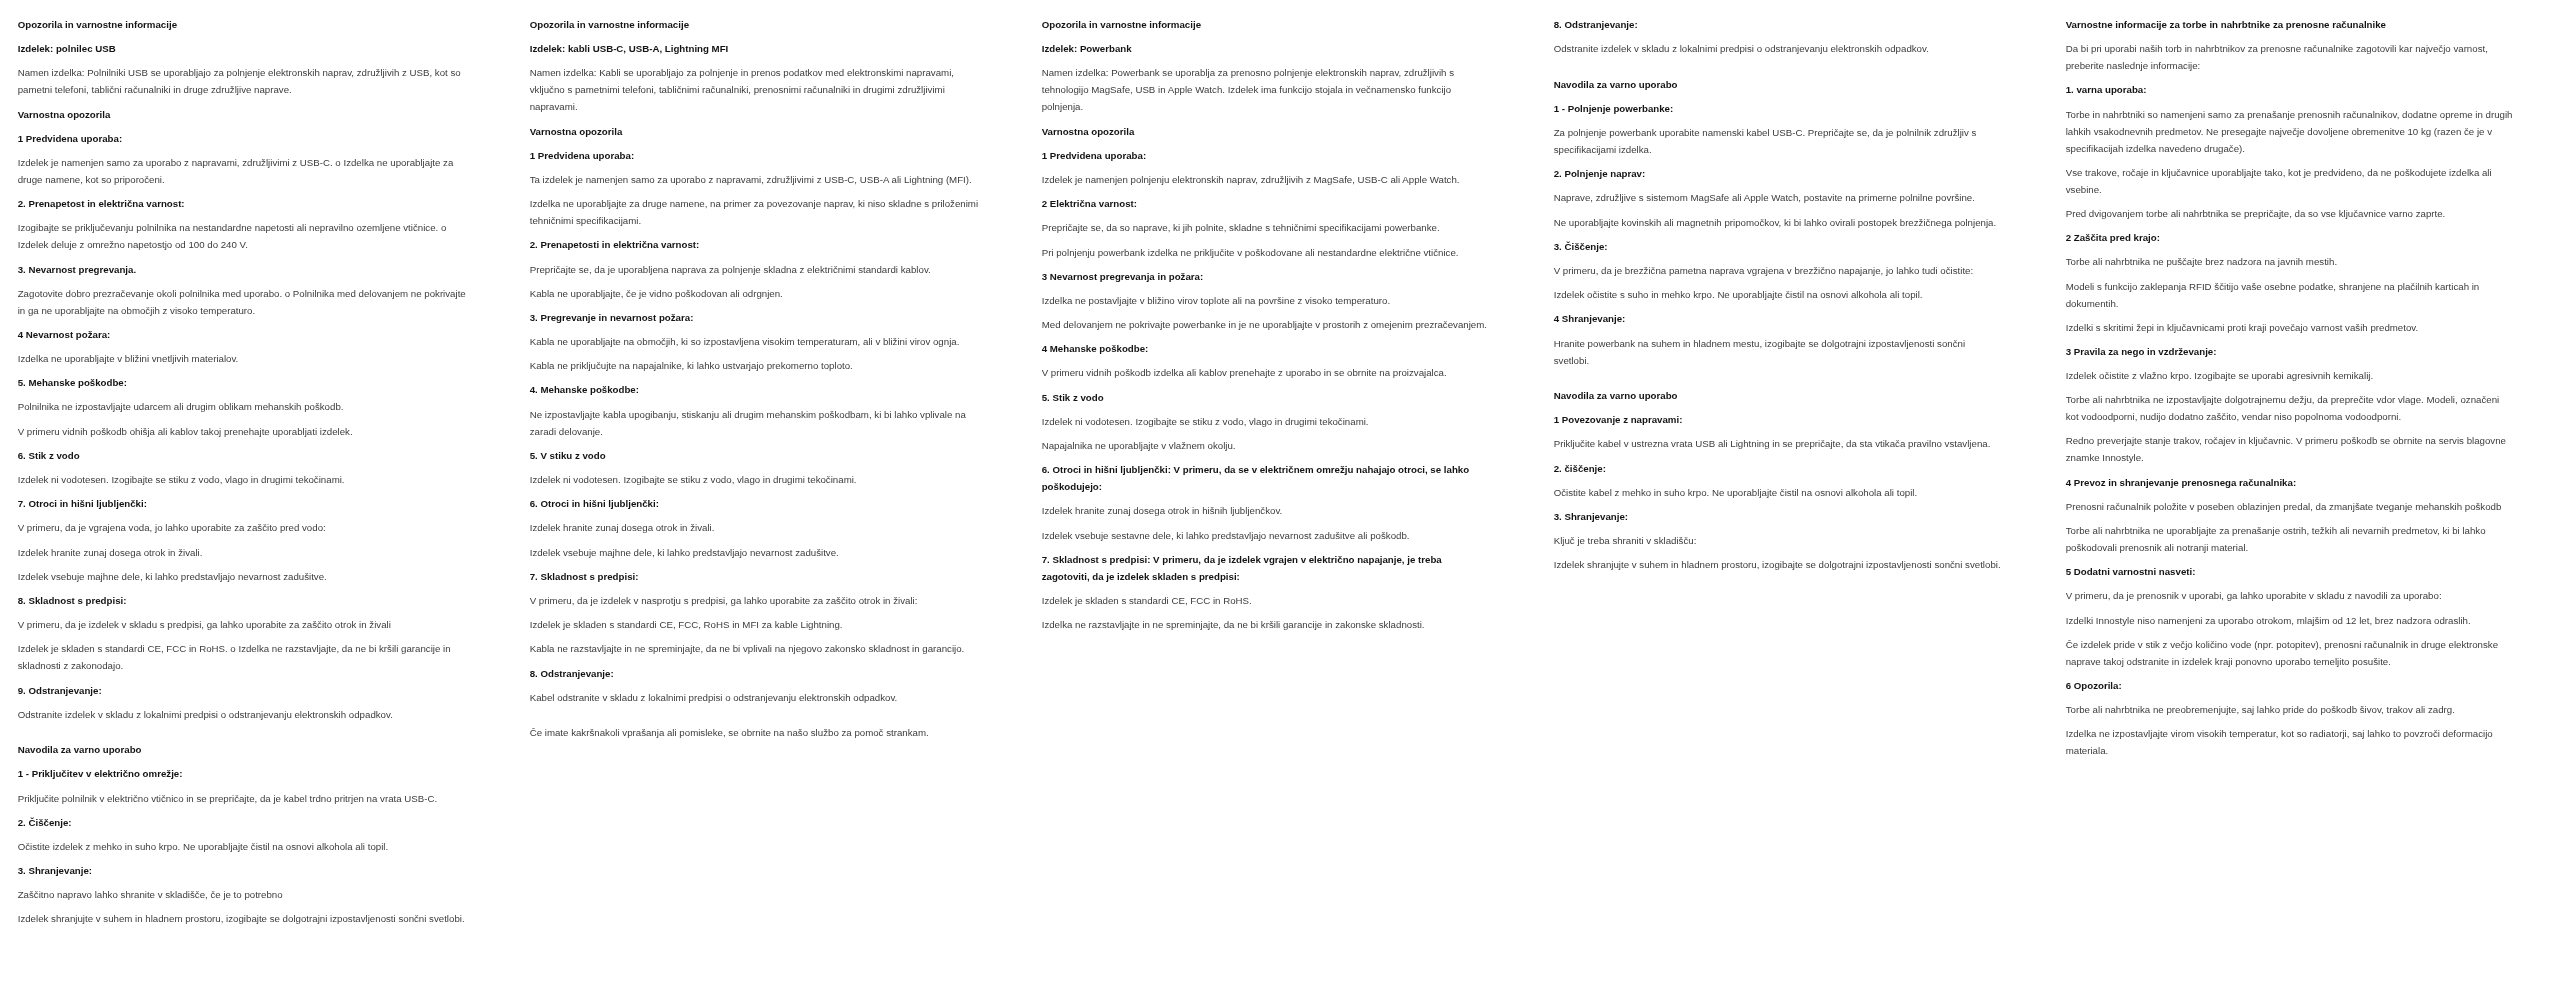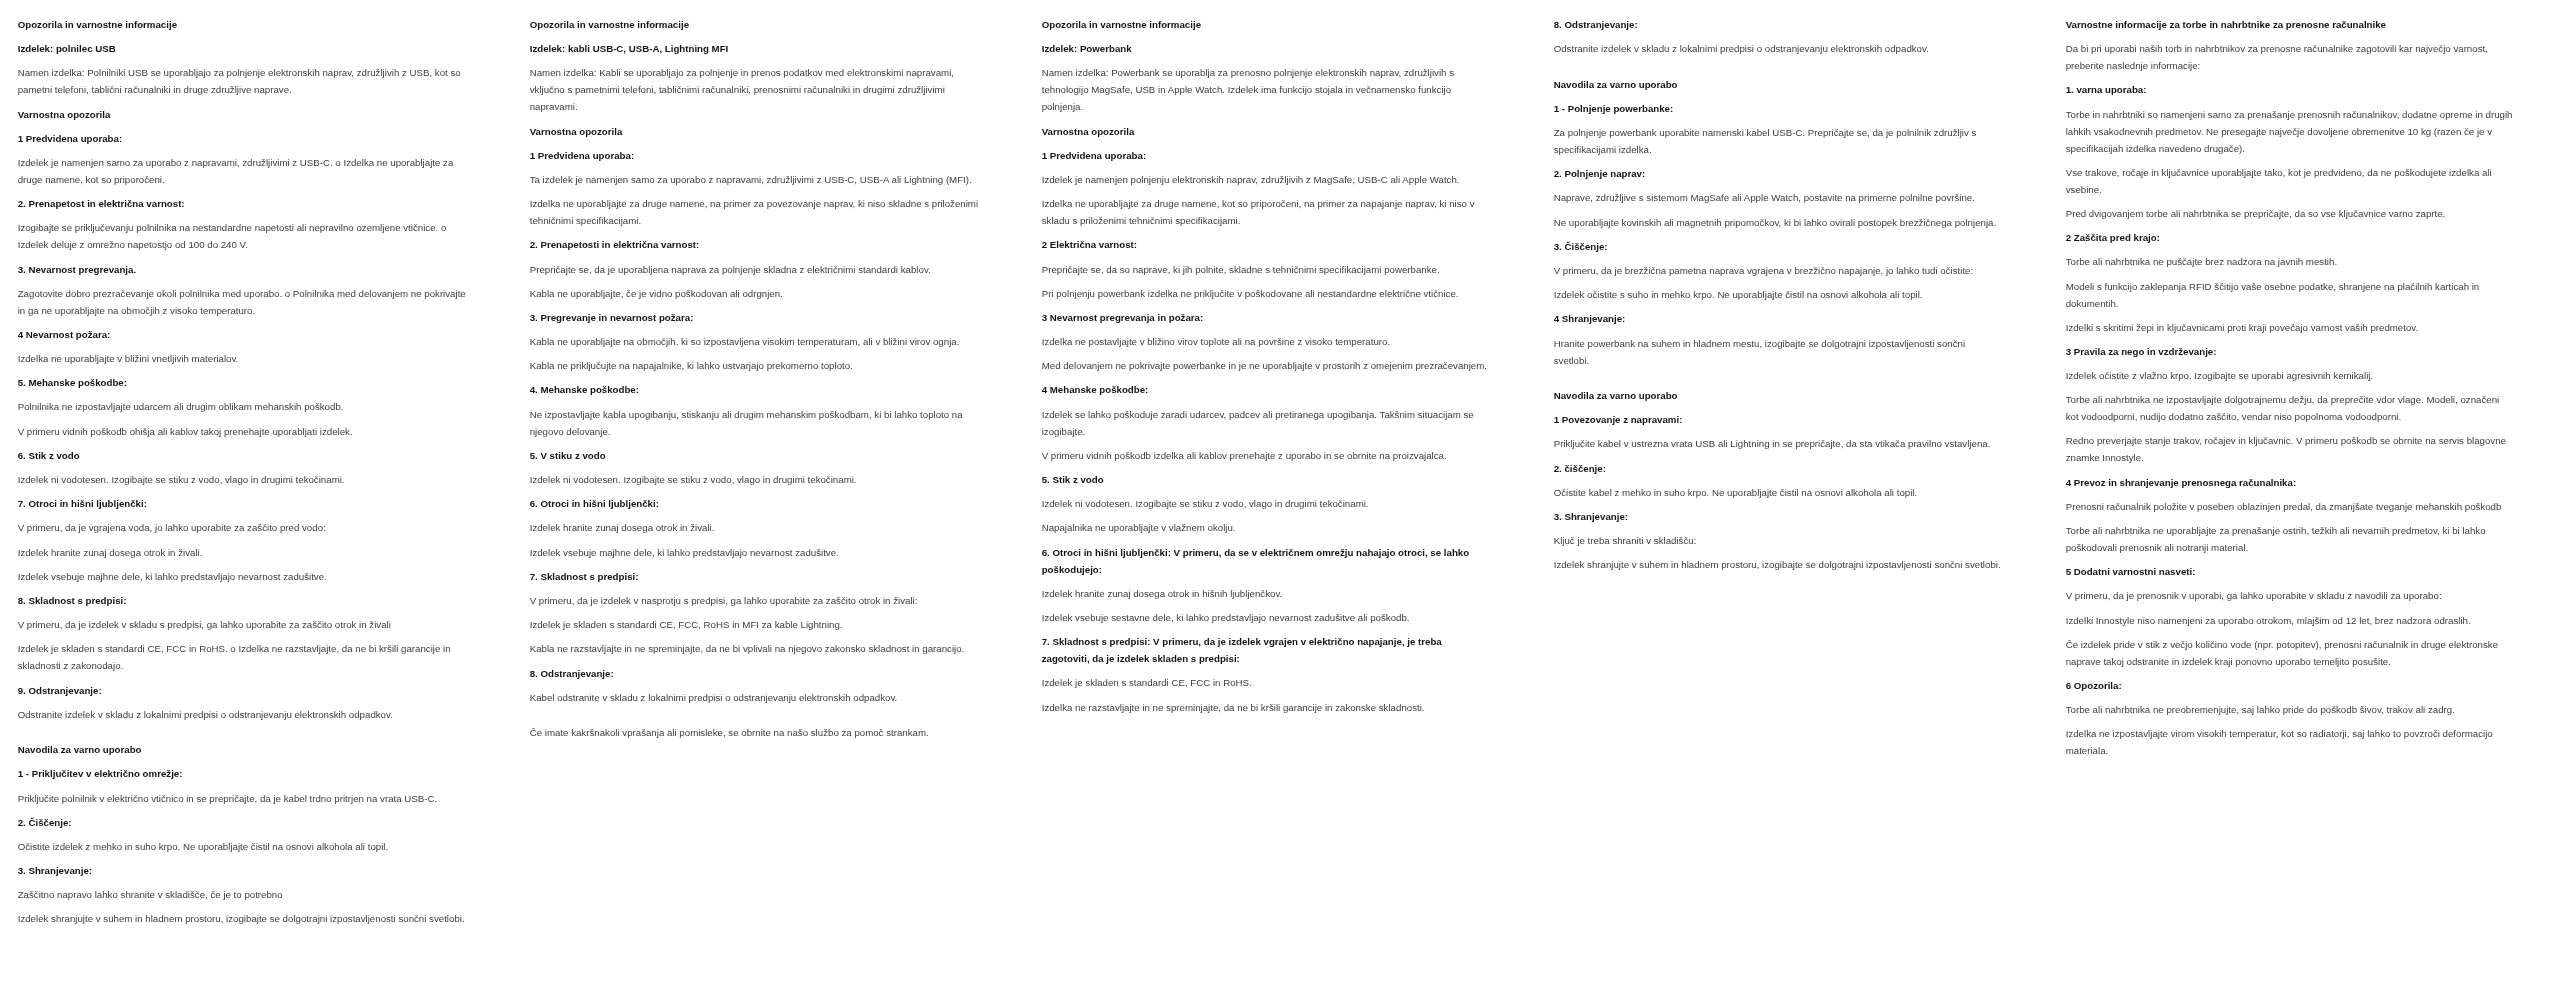--- a/index.html
+++ b/index.html
@@ -95,21 +95,21 @@
         <p class="h">1 Predvidena uporaba:</p>
         <p>Ta izdelek je namenjen samo za uporabo z napravami, združljivimi z USB-C, USB-A ali Lightning (MFI).</p>
         <p>Izdelka ne uporabljajte za druge namene, na primer za povezovanje naprav, ki niso skladne s priloženimi tehničnimi specifikacijami.</p>
         <p class="h">2. Prenapetosti in električna varnost:</p>
         <p>Prepričajte se, da je uporabljena naprava za polnjenje skladna z električnimi standardi kablov.</p>
         <p>Kabla ne uporabljajte, če je vidno poškodovan ali odrgnjen.</p>
         <p class="h">3. Pregrevanje in nevarnost požara:</p>
         <p>Kabla ne uporabljajte na območjih, ki so izpostavljena visokim temperaturam, ali v bližini virov ognja.</p>
         <p>Kabla ne priključujte na napajalnike, ki lahko ustvarjajo prekomerno toploto.</p>
         <p class="h">4. Mehanske poškodbe:</p>
-        <p>Ne izpostavljajte kabla upogibanju, stiskanju ali drugim mehanskim poškodbam, ki bi lahko toploto na njegovo delovanje.</p>
+        <p>Ne izpostavljajte kabla upogibanju, stiskanju ali drugim mehanskim poškodbam, ki bi lahko vplivale na zaradi delovanje.</p>
         <p class="h">5. V stiku z vodo</p>
         <p>Izdelek ni vodotesen. Izogibajte se stiku z vodo, vlago in drugimi tekočinami.</p>
         <p class="h">6. Otroci in hišni ljubljenčki:</p>
         <p>Izdelek hranite zunaj dosega otrok in živali.</p>
         <p>Izdelek vsebuje majhne dele, ki lahko predstavljajo nevarnost zadušitve.</p>
         <p class="h">7. Skladnost s predpisi:</p>
         <p>V primeru, da je izdelek v nasprotju s predpisi, ga lahko uporabite za zaščito otrok in živali:</p>
         <p>Izdelek je skladen s standardi CE, FCC, RoHS in MFI za kable Lightning.</p>
         <p>Kabla ne razstavljajte in ne spreminjajte, da ne bi vplivali na njegovo zakonsko skladnost in garancijo.</p>
         <p class="h">8. Odstranjevanje:</p>
@@ -117,29 +117,27 @@
         <div class="gap"></div>
         <p>Če imate kakršnakoli vprašanja ali pomisleke, se obrnite na našo službo za pomoč strankam.</p>
       </section>
       <section class="col">
         <p class="h">Opozorila in varnostne informacije</p>
         <p class="h">Izdelek: Powerbank</p>
         <p>Namen izdelka: Powerbank se uporablja za prenosno polnjenje elektronskih naprav, združljivih s tehnologijo MagSafe, USB in Apple Watch. Izdelek ima funkcijo stojala in večnamensko funkcijo polnjenja.</p>
         <p class="h">Varnostna opozorila</p>
         <p class="h">1 Predvidena uporaba:</p>
         <p>Izdelek je namenjen polnjenju elektronskih naprav, združljivih z MagSafe, USB-C ali Apple Watch.</p>
-        <p>Izdelka ne uporabljajte za druge namene, kot so priporočeni, na primer za napajanje naprav, ki niso v skladu s priloženimi tehničnimi specifikacijami.</p>
         <p class="h">2 Električna varnost:</p>
         <p>Prepričajte se, da so naprave, ki jih polnite, skladne s tehničnimi specifikacijami powerbanke.</p>
         <p>Pri polnjenju powerbank izdelka ne priključite v poškodovane ali nestandardne električne vtičnice.</p>
         <p class="h">3 Nevarnost pregrevanja in požara:</p>
         <p>Izdelka ne postavljajte v bližino virov toplote ali na površine z visoko temperaturo.</p>
         <p>Med delovanjem ne pokrivajte powerbanke in je ne uporabljajte v prostorih z omejenim prezračevanjem.</p>
         <p class="h">4 Mehanske poškodbe:</p>
-        <p>Izdelek se lahko poškoduje zaradi udarcev, padcev ali pretiranega upogibanja. Takšnim situacijam se izogibajte.</p>
         <p>V primeru vidnih poškodb izdelka ali kablov prenehajte z uporabo in se obrnite na proizvajalca.</p>
         <p class="h">5. Stik z vodo</p>
         <p>Izdelek ni vodotesen. Izogibajte se stiku z vodo, vlago in drugimi tekočinami.</p>
         <p>Napajalnika ne uporabljajte v vlažnem okolju.</p>
         <p class="h">6. Otroci in hišni ljubljenčki: V primeru, da se v električnem omrežju nahajajo otroci, se lahko poškodujejo:</p>
         <p>Izdelek hranite zunaj dosega otrok in hišnih ljubljenčkov.</p>
         <p>Izdelek vsebuje sestavne dele, ki lahko predstavljajo nevarnost zadušitve ali poškodb.</p>
         <p class="h">7. Skladnost s predpisi: V primeru, da je izdelek vgrajen v električno napajanje, je treba zagotoviti, da je izdelek skladen s predpisi:</p>
         <p>Izdelek je skladen s standardi CE, FCC in RoHS.</p>
         <p>Izdelka ne razstavljajte in ne spreminjajte, da ne bi kršili garancije in zakonske skladnosti.</p>

